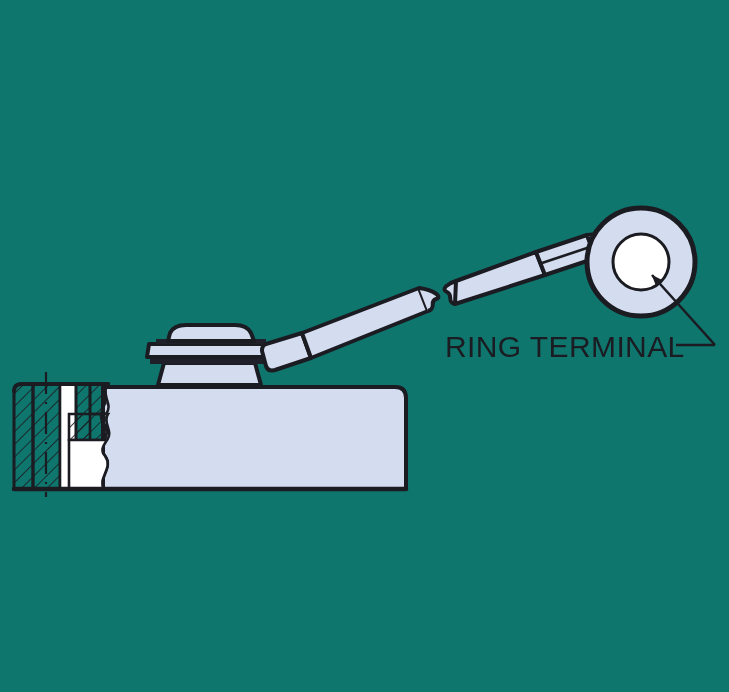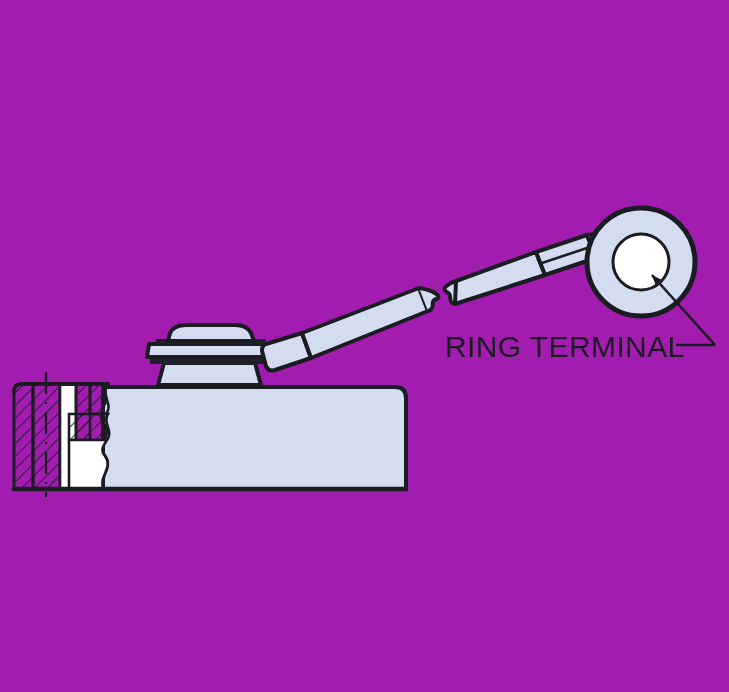--- a/index.html
+++ b/index.html
@@ -10,21 +10,21 @@
   body {
     width: 729px;
     height: 692px;
     font-family: "Liberation Sans", sans-serif;
     overflow: hidden;
   }
   #diagram-root {
     position: relative;
     width: 729px;
     height: 692px;
-    background: #a21caf;
+    background: #0f766e;
   }
   #diagram-svg {
     position: absolute;
     left: 0;
     top: 0;
     width: 729px;
     height: 692px;
     display: block;
   }
   .callout-text {

